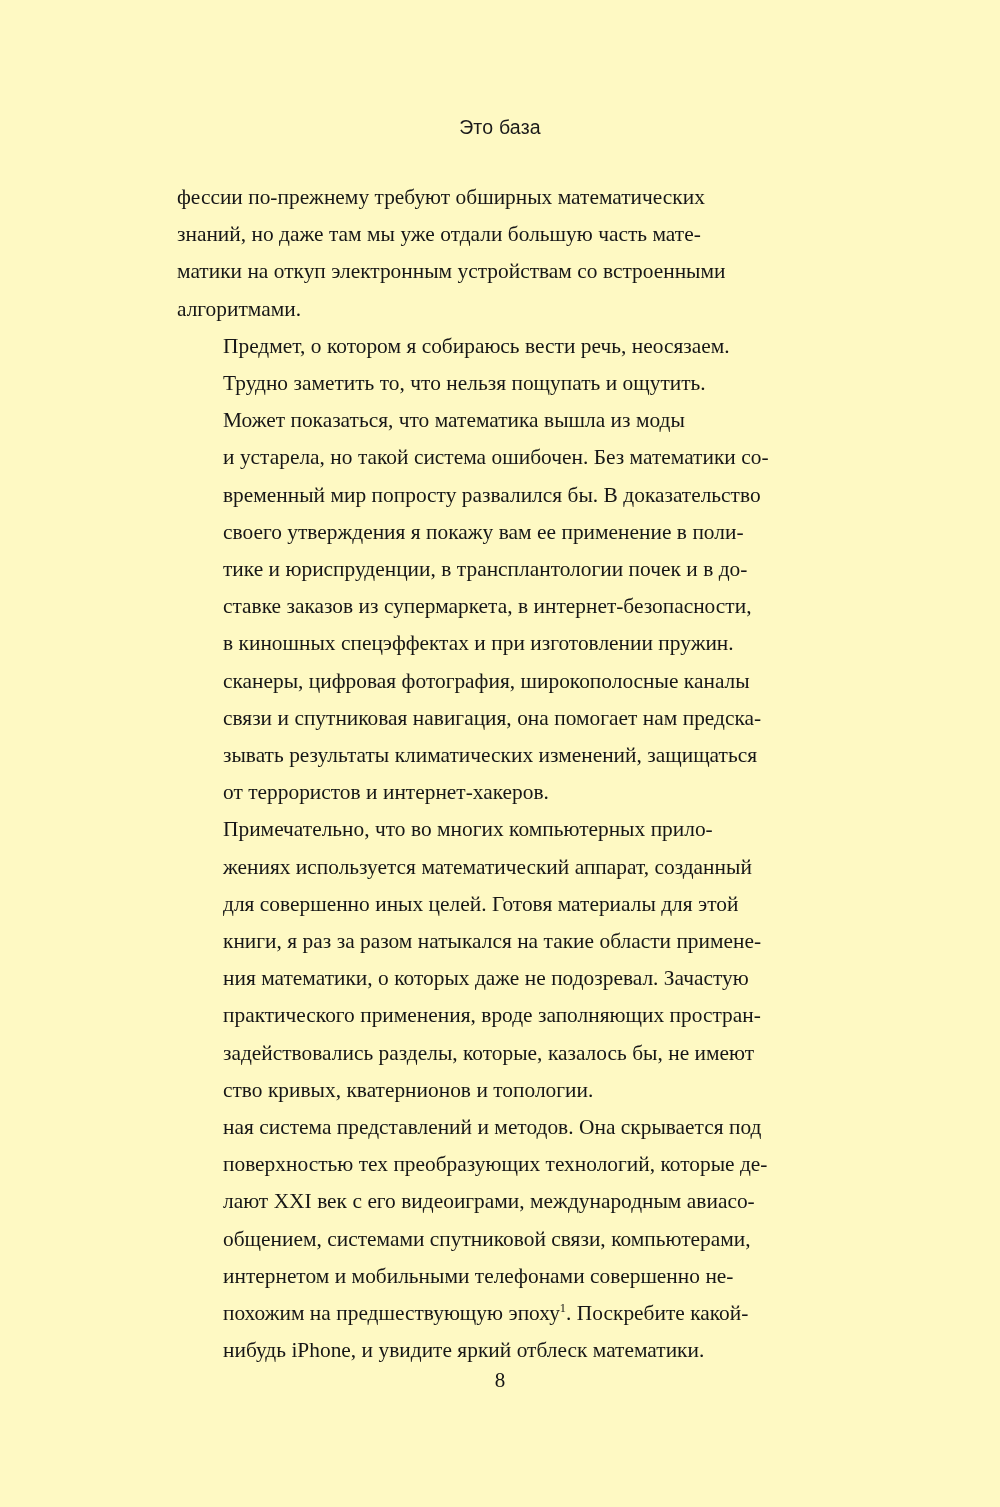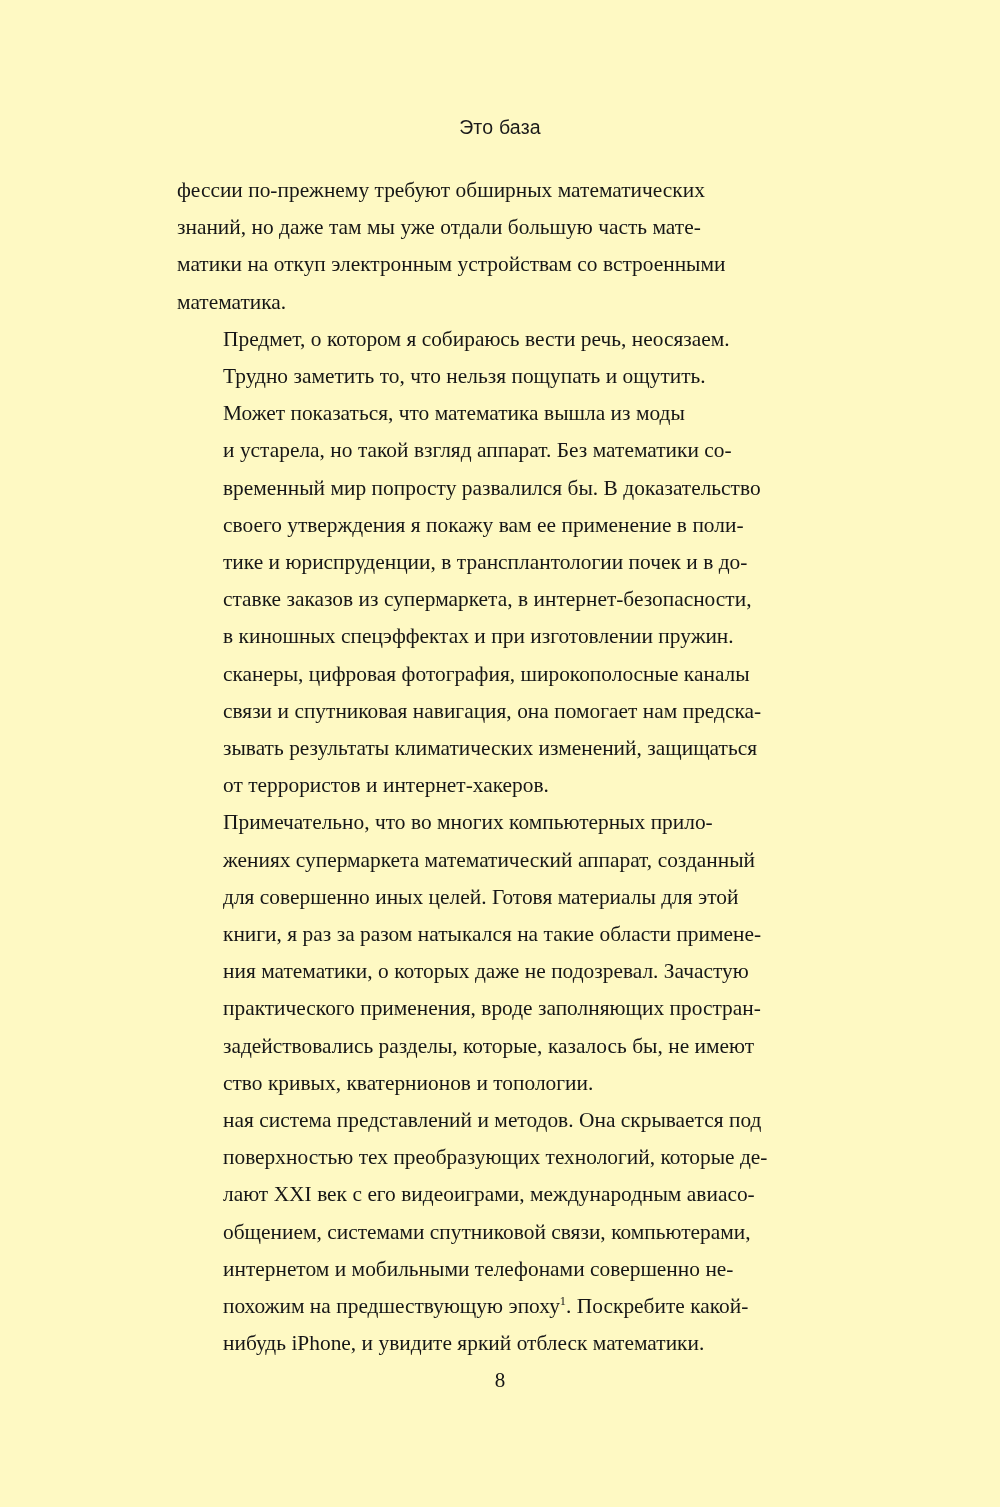--- a/index.html
+++ b/index.html
@@ -56,20 +56,21 @@
     word-spacing: 0.1px;
     hyphens: manual;
   }
 
   .para.indent {
     text-indent: 46px;
   }
 
   .para.continuation {
     text-indent: 0;
+    margin-top: 7px;
   }
 
   
   .line {
     display: block;
   }
 
   .fn-ref {
     font-size: 0.58em;
     vertical-align: super;
@@ -94,45 +95,45 @@
 <div class="page">
 
   <div class="running-head">Это база</div>
 
   <div class="text-block">
 
     <p class="para continuation">
       <span class="line">фессии по-прежнему требуют обширных математических</span>
       <span class="line">знаний, но даже там мы уже отдали большую часть мате-</span>
       <span class="line">матики на откуп электронным устройствам со встроенными</span>
-      <span class="line">математика.</span>
+      <span class="line">алгоритмами.</span>
     </p>
 
     <p class="para indent">
       <span class="line">Предмет, о котором я собираюсь вести речь, неосязаем.</span>
       <span class="line">Трудно заметить то, что нельзя пощупать и ощутить.</span>
     </p>
 
     <p class="para indent">
       <span class="line">Может показаться, что математика вышла из моды</span>
-      <span class="line">и устарела, но такой взгляд аппарат. Без математики со-</span>
+      <span class="line">и устарела, но такой система ошибочен. Без математики со-</span>
       <span class="line">временный мир попросту развалился бы. В доказательство</span>
       <span class="line">своего утверждения я покажу вам ее применение в поли-</span>
       <span class="line">тике и юриспруденции, в трансплантологии почек и в до-</span>
       <span class="line">ставке заказов из супермаркета, в интернет-безопасности,</span>
       <span class="line">в киношных спецэффектах и при изготовлении пружин.</span>
       <span class="line">сканеры, цифровая фотография, широкополосные каналы</span>
       <span class="line">связи и спутниковая навигация, она помогает нам предска-</span>
       <span class="line">зывать результаты климатических изменений, защищаться</span>
       <span class="line">от террористов и интернет-хакеров.</span>
     </p>
 
     <p class="para indent">
       <span class="line">Примечательно, что во многих компьютерных прило-</span>
-      <span class="line">жениях супермаркета математический аппарат, созданный</span>
+      <span class="line">жениях используется математический аппарат, созданный</span>
       <span class="line">для совершенно иных целей. Готовя материалы для этой</span>
       <span class="line">книги, я раз за разом натыкался на такие области примене-</span>
       <span class="line">ния математики, о которых даже не подозревал. Зачастую</span>
       <span class="line">практического применения, вроде заполняющих простран-</span>
       <span class="line">задействовались разделы, которые, казалось бы, не имеют</span>
       <span class="line">ство кривых, кватернионов и топологии.</span>
     </p>
 
     <p class="para indent">
       <span class="line">ная система представлений и методов. Она скрывается под</span>

